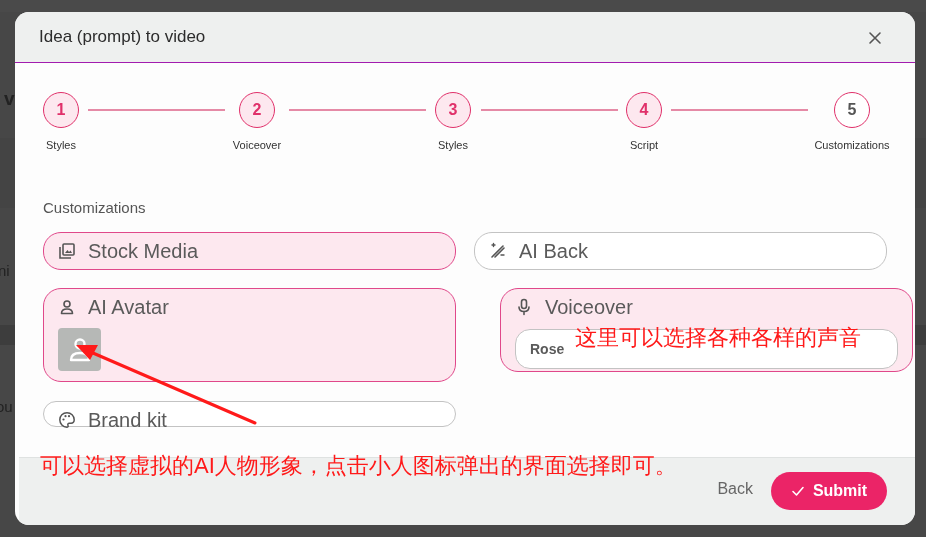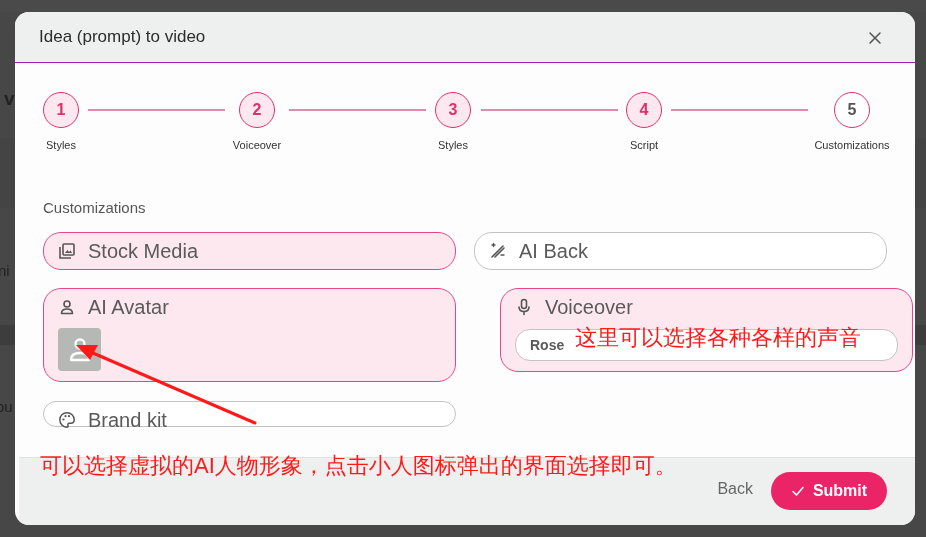--- a/index.html
+++ b/index.html
@@ -25,21 +25,21 @@
   .step-line { position: absolute; top: 17px; height: 2px; background: #e58aa6; }
 
   .section-label { position: absolute; left: 28px; top: 187px; font-size: 15px; color: #555; text-align: right; }
 
   .card { position: absolute; border-radius: 18px; border: 1px solid #c3c3c3; background: #fff; cursor: pointer; }
   .card.active { border-color: #e0488a; background: #fde8ef; }
   .card .head { display: flex; align-items: center; height: 36px; padding-left: 14px; font-size: 20px; color: #5a5a5a; }
   .card .head svg { margin-right: 12px; flex: none; }
 
   .avatar-thumb { position: absolute; left: 14px; top: 39px; width: 43px; height: 43px; background: #b6b8b6; border-radius: 4px; display: flex; align-items: center; justify-content: center; cursor: pointer; }
-  .voice-select { position: absolute; left: 14px; top: 40px; width: 383px; height: 32px; border: 1px solid #c3c3c3; border-radius: 15px; background: #fff; padding-left: 14px; font-size: 14px; font-weight: bold; color: #5a5a5a; display: flex; align-items: center; cursor: pointer; }
+  .voice-select { position: absolute; left: 14px; top: 40px; width: 383px; height: 40px; border: 1px solid #c3c3c3; border-radius: 15px; background: #fff; padding-left: 14px; font-size: 14px; font-weight: bold; color: #5a5a5a; display: flex; align-items: center; cursor: pointer; }
 
   .modal-footer { position: absolute; left: 4px; right: 0; bottom: 0; height: 68px; background: #eef0ef; border-top: 1px solid #dfe2e1; }
   .back-btn { position: absolute; right: 162px; top: 22px; font-size: 16px; color: #666; cursor: pointer; }
   .submit-btn { position: absolute; right: 28px; top: 14px; width: 116px; height: 38px; border-radius: 19px; background: #eb2467; color: #fff; font-size: 16px; font-weight: bold; display: flex; align-items: center; justify-content: center; cursor: pointer; text-align: center; }
   .submit-btn svg { margin-right: 8px; }
 
   .annotation { position: absolute; color: #ff1a1a; font-size: 22px; white-space: nowrap; }
   .arrow { position: absolute; left: 0; top: 0; pointer-events: none; }
 </style>
 </head>

